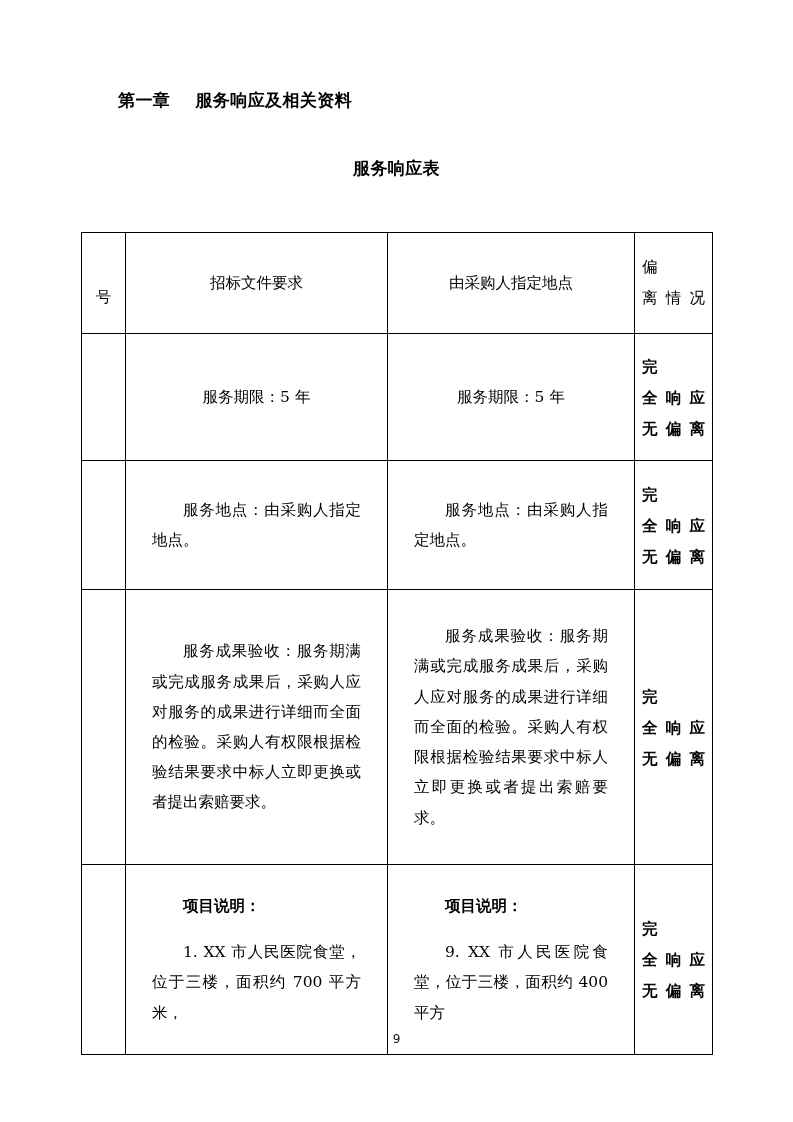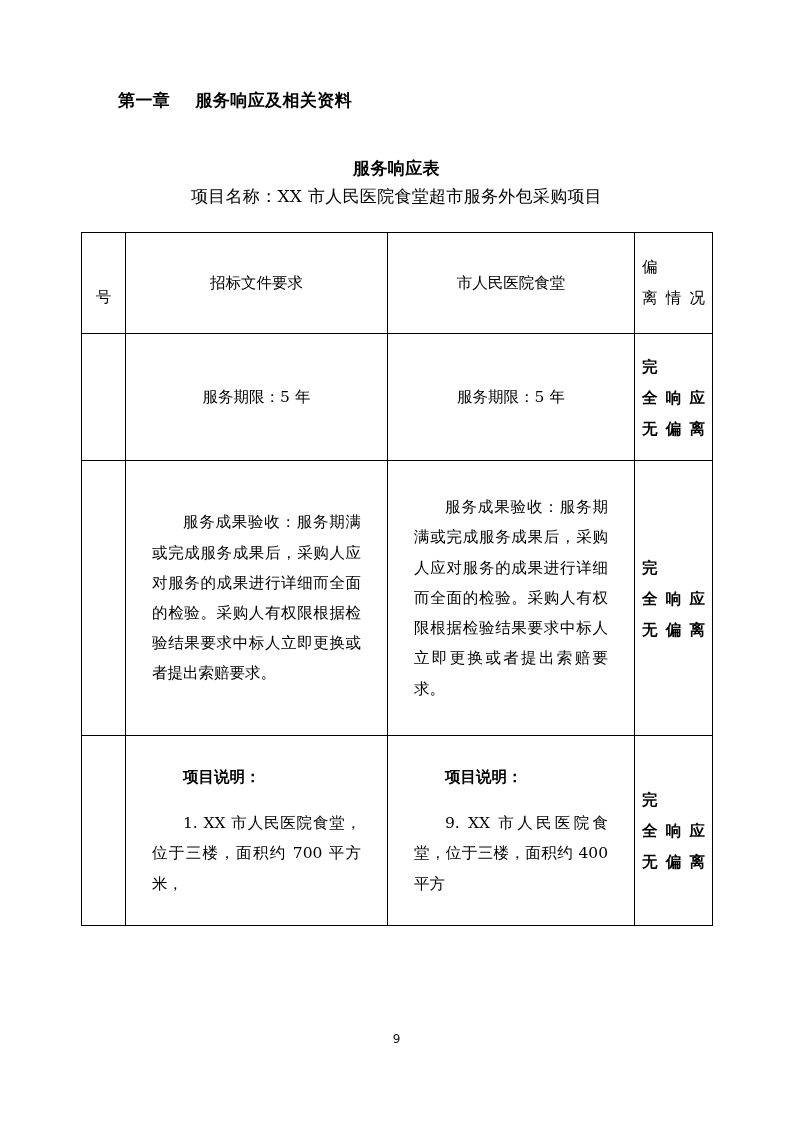--- a/index.html
+++ b/index.html
@@ -157,40 +157,39 @@
 </style>
 </head>
 <body>
 
 <div class="page">
 
   <div class="chapter-heading">第一章    服务响应及相关资料</div>
 
   <div class="table-title">服务响应表</div>
 
-  <div class="project-name">项目名称：XX 市人民医院食堂超市服务外包采购项目</div>
 
   <table class="response-table">
     <colgroup>
       <col class="col-no">
       <col class="col-req">
       <col class="col-resp">
       <col class="col-dev">
     </colgroup>
     <tbody>
 
       <tr class="row-head">
         <td class="cell-no">
           <div class="cell-inner">号</div>
         </td>
         <td class="cell-head-center">
           <div class="cell-inner">招标文件要求</div>
         </td>
         <td class="cell-head-center">
-          <div class="cell-inner">市人民医院食堂</div>
+          <div class="cell-inner">由采购人指定地点</div>
         </td>
         <td class="cell-dev">
           <div class="cell-inner">
             <span class="dev-stack">
               <span>偏</span>
               <span>离情况</span>
             </span>
           </div>
         </td>
       </tr>
@@ -213,71 +212,95 @@
           <div class="cell-inner">
             <span class="dev-stack">
               <span>完</span>
               <span>全响应</span>
               <span>无偏离</span>
             </span>
           </div>
         </td>
       </tr>
 
-
-      <tr class="row-3">
+      <tr class="row-2">
         <td class="cell-no">
           <div class="cell-inner"></div>
         </td>
         <td class="cell-text">
           <div class="cell-inner">
-            <p class="para">服务成果验收：服务期满或完成服务成果后，采购人应对服务的成果进行详细而全面的检验。采购人有权限根据检验结果要求中标人立即更换或者提出索赔要求。</p>
-          </div>
-        </td>
-        <td class="cell-text">
-          <div class="cell-inner">
-            <p class="para">服务成果验收：服务期满或完成服务成果后，采购人应对服务的成果进行详细而全面的检验。采购人有权限根据检验结果要求中标人立即更换或者提出索赔要求。</p>
+            <p class="para">服务地点：由采购人指定地点。</p>
+          </div>
+        </td>
+        <td class="cell-text">
+          <div class="cell-inner">
+            <p class="para">服务地点：由采购人指定地点。</p>
           </div>
         </td>
         <td class="cell-dev bold">
           <div class="cell-inner">
             <span class="dev-stack">
               <span>完</span>
               <span>全响应</span>
               <span>无偏离</span>
             </span>
           </div>
         </td>
       </tr>
 
-      <tr class="row-4">
+      <tr class="row-3">
         <td class="cell-no">
           <div class="cell-inner"></div>
         </td>
         <td class="cell-text">
           <div class="cell-inner">
-            <p class="para bold">项目说明：</p>
-            <p class="para">1. XX 市人民医院食堂，位于三楼，面积约 700 平方米，</p>
-          </div>
-        </td>
-        <td class="cell-text">
-          <div class="cell-inner">
-            <p class="para bold">项目说明：</p>
-            <p class="para">9. XX 市人民医院食堂，位于三楼，面积约 400 平方</p>
+            <p class="para">服务成果验收：服务期满或完成服务成果后，采购人应对服务的成果进行详细而全面的检验。采购人有权限根据检验结果要求中标人立即更换或者提出索赔要求。</p>
+          </div>
+        </td>
+        <td class="cell-text">
+          <div class="cell-inner">
+            <p class="para">服务成果验收：服务期满或完成服务成果后，采购人应对服务的成果进行详细而全面的检验。采购人有权限根据检验结果要求中标人立即更换或者提出索赔要求。</p>
           </div>
         </td>
         <td class="cell-dev bold">
           <div class="cell-inner">
             <span class="dev-stack">
               <span>完</span>
               <span>全响应</span>
               <span>无偏离</span>
             </span>
           </div>
         </td>
       </tr>
 
+      <tr class="row-4">
+        <td class="cell-no">
+          <div class="cell-inner"></div>
+        </td>
+        <td class="cell-text">
+          <div class="cell-inner">
+            <p class="para bold">项目说明：</p>
+            <p class="para">1. XX 市人民医院食堂，位于三楼，面积约 700 平方米，</p>
+          </div>
+        </td>
+        <td class="cell-text">
+          <div class="cell-inner">
+            <p class="para bold">项目说明：</p>
+            <p class="para">9. XX 市人民医院食堂，位于三楼，面积约 400 平方</p>
+          </div>
+        </td>
+        <td class="cell-dev bold">
+          <div class="cell-inner">
+            <span class="dev-stack">
+              <span>完</span>
+              <span>全响应</span>
+              <span>无偏离</span>
+            </span>
+          </div>
+        </td>
+      </tr>
+
     </tbody>
   </table>
 
   <div class="page-number">9</div>
 
 </div>
 
 </body></html>

